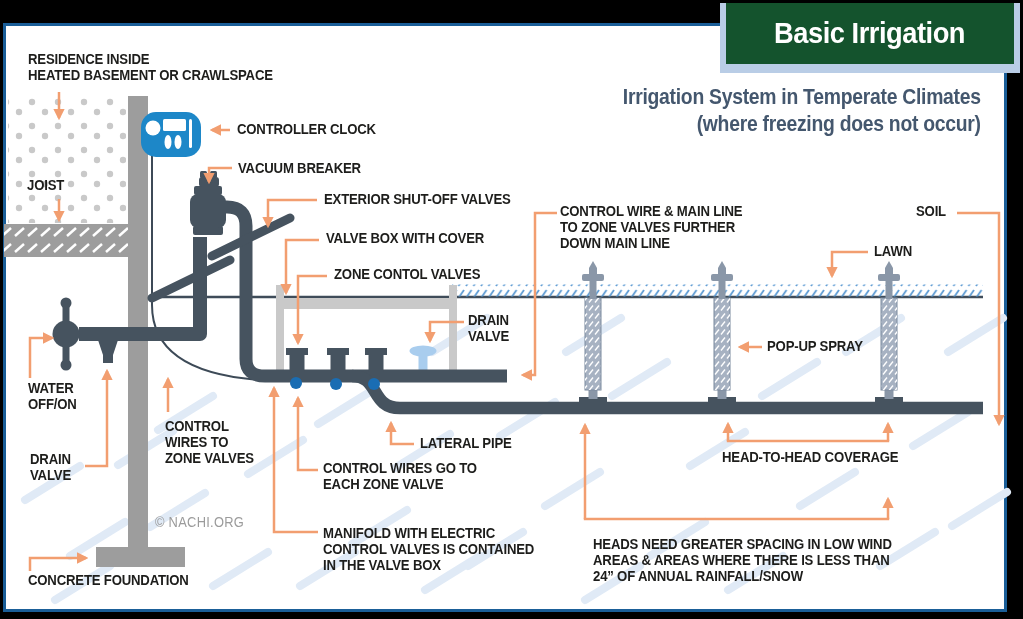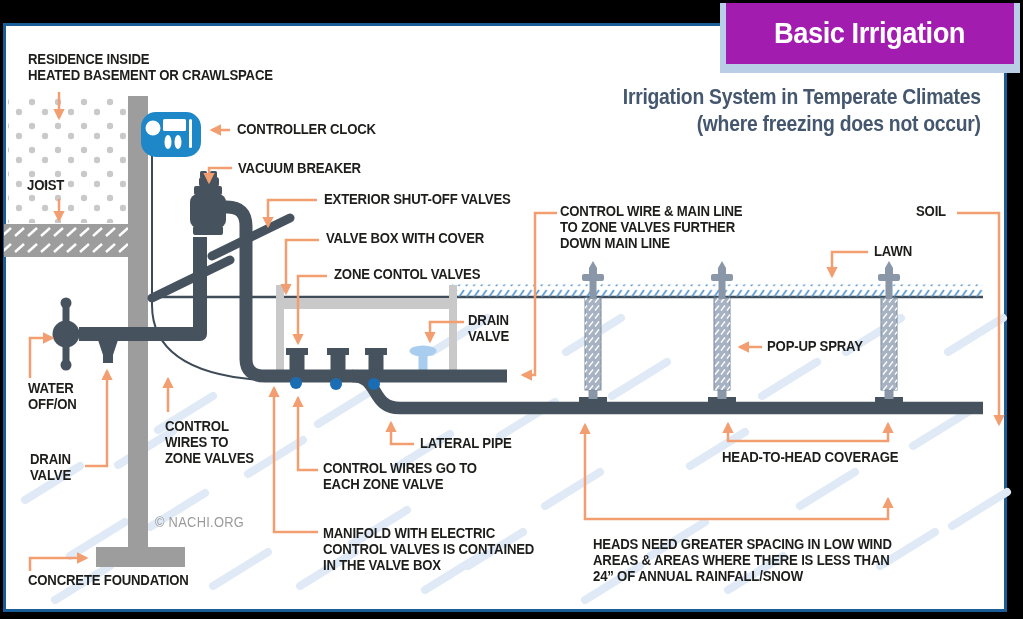--- a/index.html
+++ b/index.html
@@ -2,21 +2,21 @@
 <html><head>
 <meta charset="utf-8">
 <style>
   html,body{margin:0;padding:0;background:#000;}
   .stage{position:relative;width:1023px;height:619px;background:#000;overflow:hidden;
          font-family:"Liberation Sans","DejaVu Sans",sans-serif;}
   .card{position:absolute;left:3px;top:23px;width:1004px;height:589px;background:#fff;
         border:3px solid #1a5e98;box-sizing:border-box;}
   .art{position:absolute;left:0;top:0;width:1023px;height:619px;}
   .banner{position:absolute;left:720px;top:3px;width:300px;height:70px;background:#b9cde6;}
-  .banner-inner{position:absolute;left:6px;top:0;width:288px;height:61px;background:#a21caf;
+  .banner-inner{position:absolute;left:6px;top:0;width:288px;height:61px;background:#14532d;
         display:flex;align-items:center;justify-content:center;}
   .banner-inner span{color:#fff;font-size:29px;font-weight:bold;letter-spacing:-.5px;
         transform:scaleX(.94);white-space:nowrap;}
   .subtitle{position:absolute;right:42px;top:84px;text-align:right;color:#44576e;
         font-size:21.5px;font-weight:bold;line-height:1.26;white-space:pre-line;
         letter-spacing:-.3px;transform:scaleX(.9);transform-origin:100% 0;}
   .lbl{position:absolute;color:#1d1d1b;font-size:14px;font-weight:bold;line-height:1.16;
         letter-spacing:-.2px;white-space:pre-line;transform:scaleX(.94);transform-origin:0 0;}
   .copyright{position:absolute;left:155px;top:514px;color:#9b9b9b;font-size:14px;
         letter-spacing:.3px;transform:scaleX(.92);transform-origin:0 0;white-space:nowrap;}

